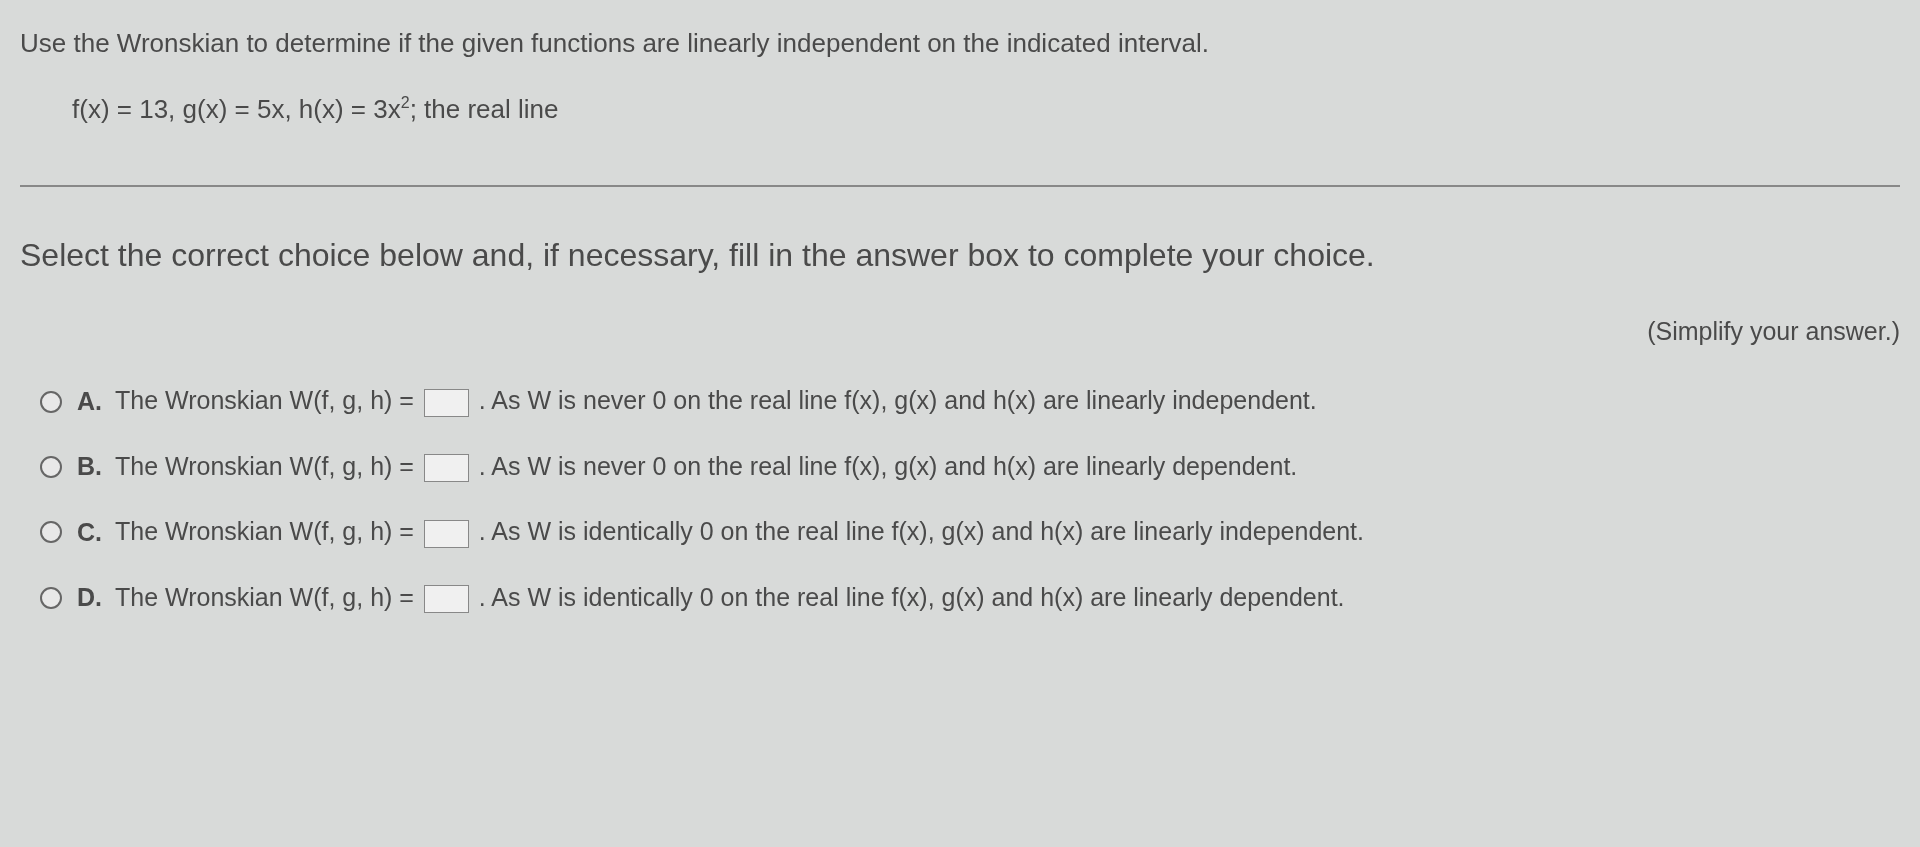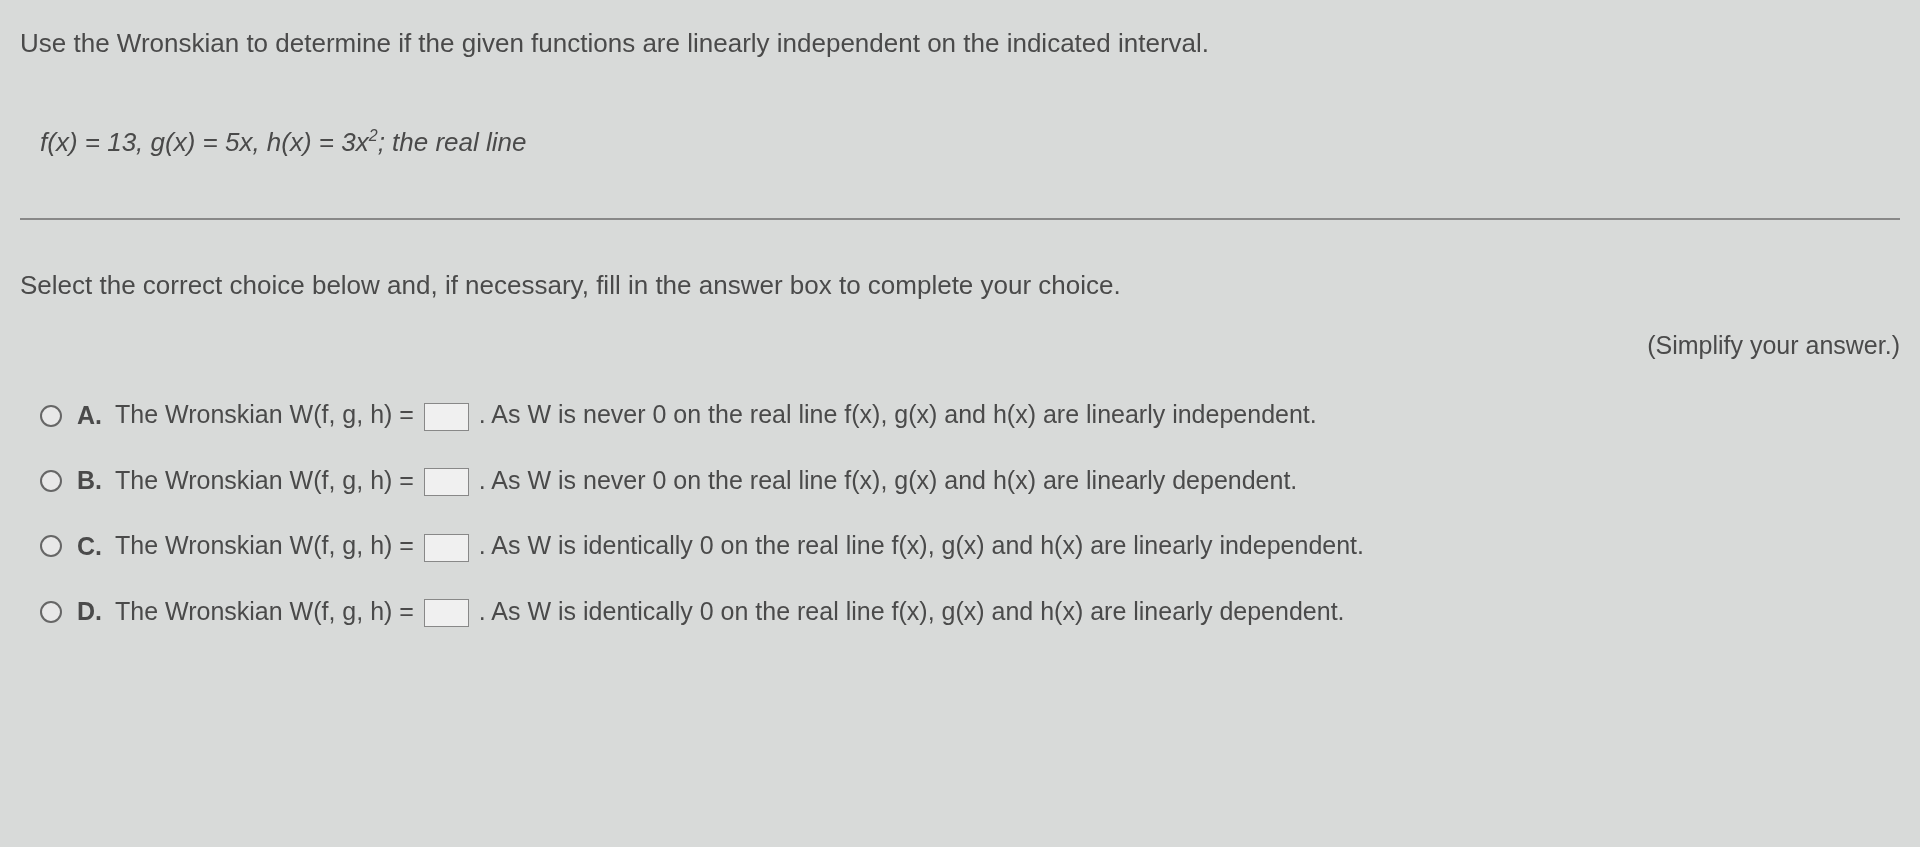--- a/index.html
+++ b/index.html
@@ -11,41 +11,40 @@
       width: 1920px;
       height: 847px;
       background: #d8dad9;
       font-family: Arial, sans-serif;
       color: #4a4a4a;
       padding: 25px 20px;
       overflow: hidden;
     }
     .question-text {
       font-size: 26px;
-      margin-bottom: 66px;
+      margin-bottom: 33px;
       line-height: 1.4;
     }
     .problem-statement {
       font-size: 26px;
-      margin-left: 20px;
+      margin-left: 52px;
       margin-bottom: 60px;
-      font-style: italic;
     }
     .sup {
       font-size: 16px;
       vertical-align: super;
     }
     hr {
       border: none;
       border-top: 2px solid #888;
       margin-bottom: 50px;
     }
     .instructions {
-      font-size: 26px;
-      margin-bottom: 30px;
+      font-size: 32px;
+      margin-bottom: 43px;
     }
     .simplify-note {
       font-size: 25px;
       margin-bottom: 40px;
       text-align: right;
     }
     .choices {
       padding-left: 20px;
     }
     .choice {

